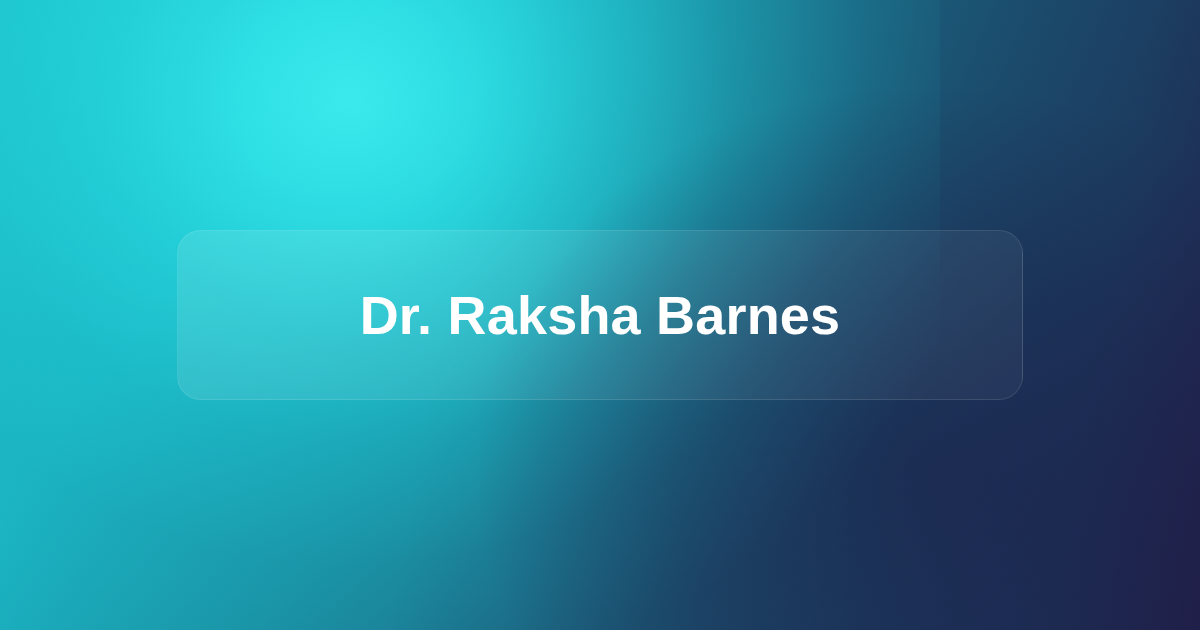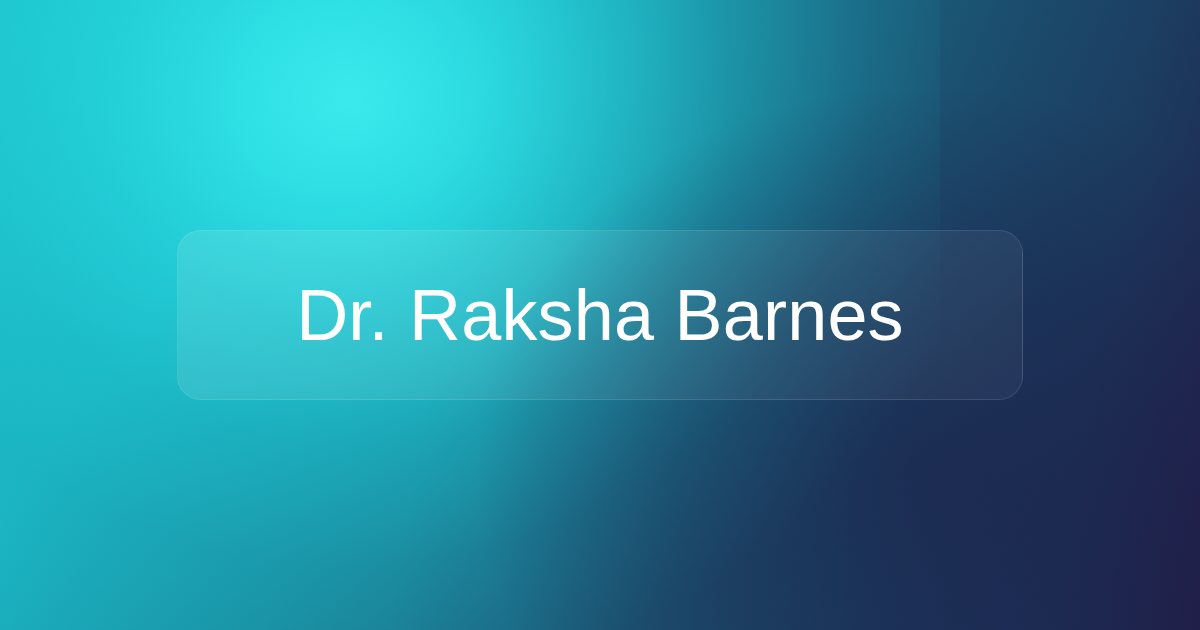--- a/index.html
+++ b/index.html
@@ -93,22 +93,22 @@
                 rgba(255,255,255,0.045) 100%);
     border: 1px solid rgba(255,255,255,0.10);
     display: flex;
     align-items: center;
     justify-content: center;
   }
 
   .name-text {
     color: #ffffff;
     font-family: "Liberation Sans", sans-serif;
-    font-size: 72px;
-    font-weight: 400;
+    font-size: 54px;
+    font-weight: 700;
     line-height: 1;
     letter-spacing: 0.2px;
     white-space: nowrap;
     text-align: center;
     margin: 0;
     padding: 0 24px;
   }
 </style>
 </head>
 <body>

